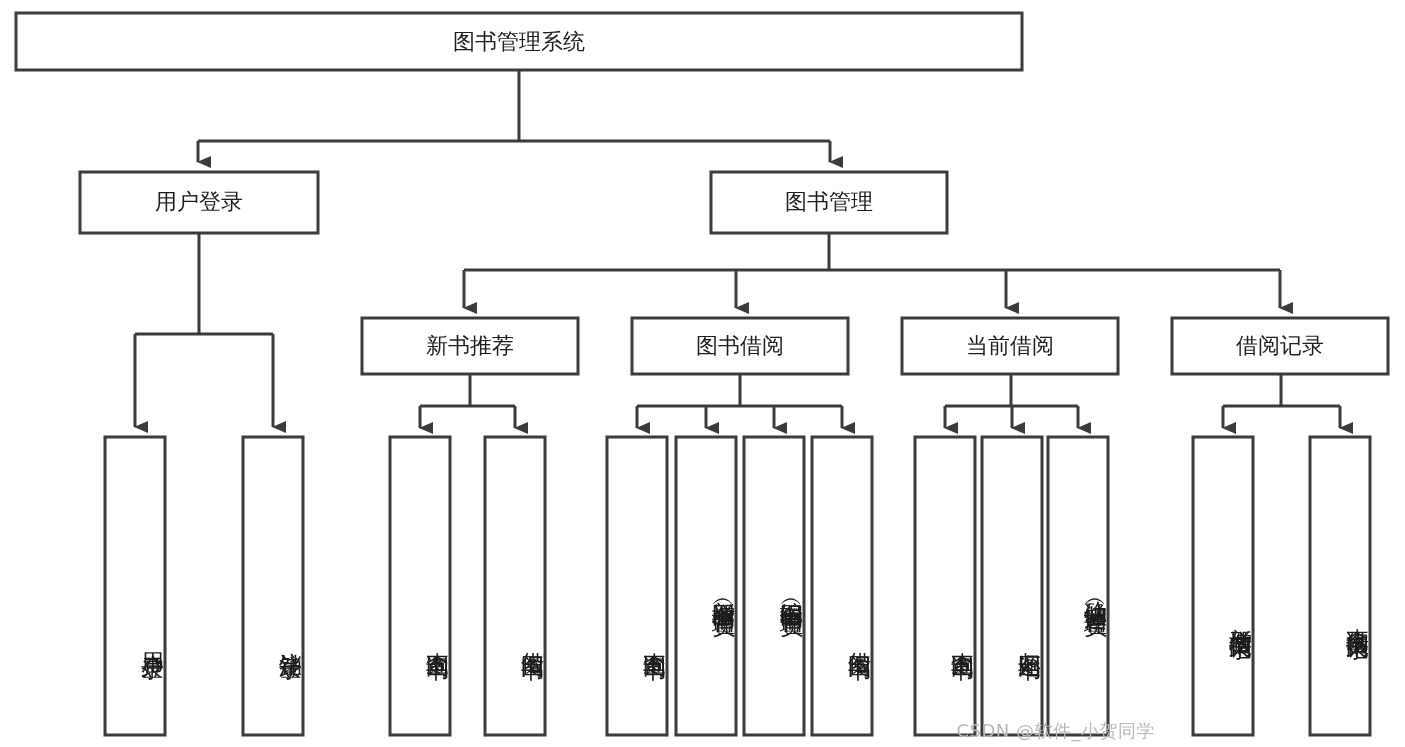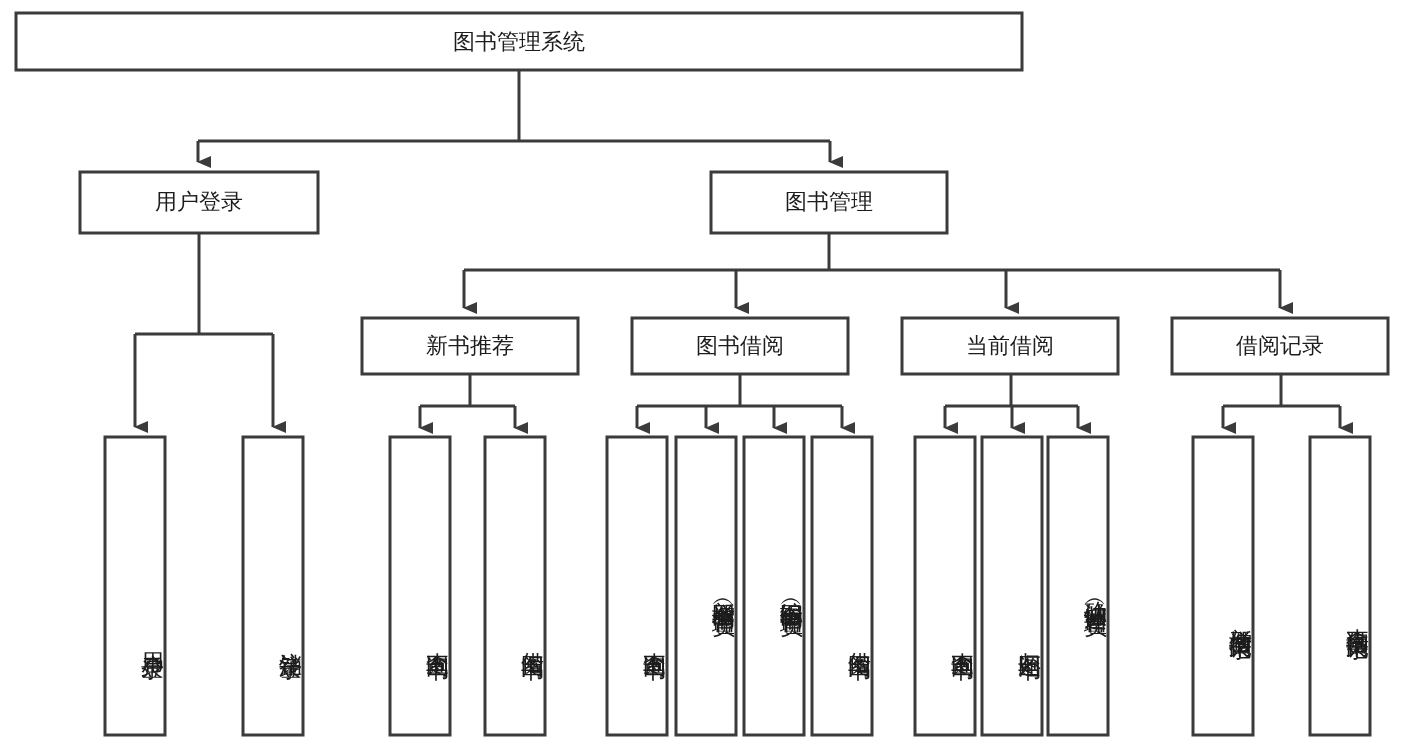--- a/index.html
+++ b/index.html
@@ -177,14 +177,15 @@
   <div class="leaf-label" style="left:607px; top:437px; width:60px; height:298px; padding-top:52px;">查询图书</div>
   <div class="leaf-label" style="left:676px; top:437px; width:60px; height:298px; padding-top:6px;">新增图书（管理员）</div>
   <div class="leaf-label" style="left:744px; top:437px; width:60px; height:298px; padding-top:6px;">编辑图书（管理员）</div>
   <div class="leaf-label" style="left:812px; top:437px; width:60px; height:298px; padding-top:52px;">借阅图书</div>
   <div class="leaf-label" style="left:915px; top:437px; width:60px; height:298px; padding-top:52px;">查询图书</div>
   <div class="leaf-label" style="left:982px; top:437px; width:60px; height:298px; padding-top:52px;">归还图书</div>
   <div class="leaf-label" style="left:1048px; top:437px; width:60px; height:298px; padding-top:6px;">确认归还（管理员）</div>
   <div class="leaf-label" style="left:1193px; top:437px; width:60px; height:298px; padding-top:30px;">新增借阅记录</div>
   <div class="leaf-label" style="left:1310px; top:437px; width:60px; height:298px; padding-top:30px;">查询借阅记录</div>
 
+  <div class="watermark">CSDN @软件_小贺同学</div>
 
 </div>
 
 </body></html>

